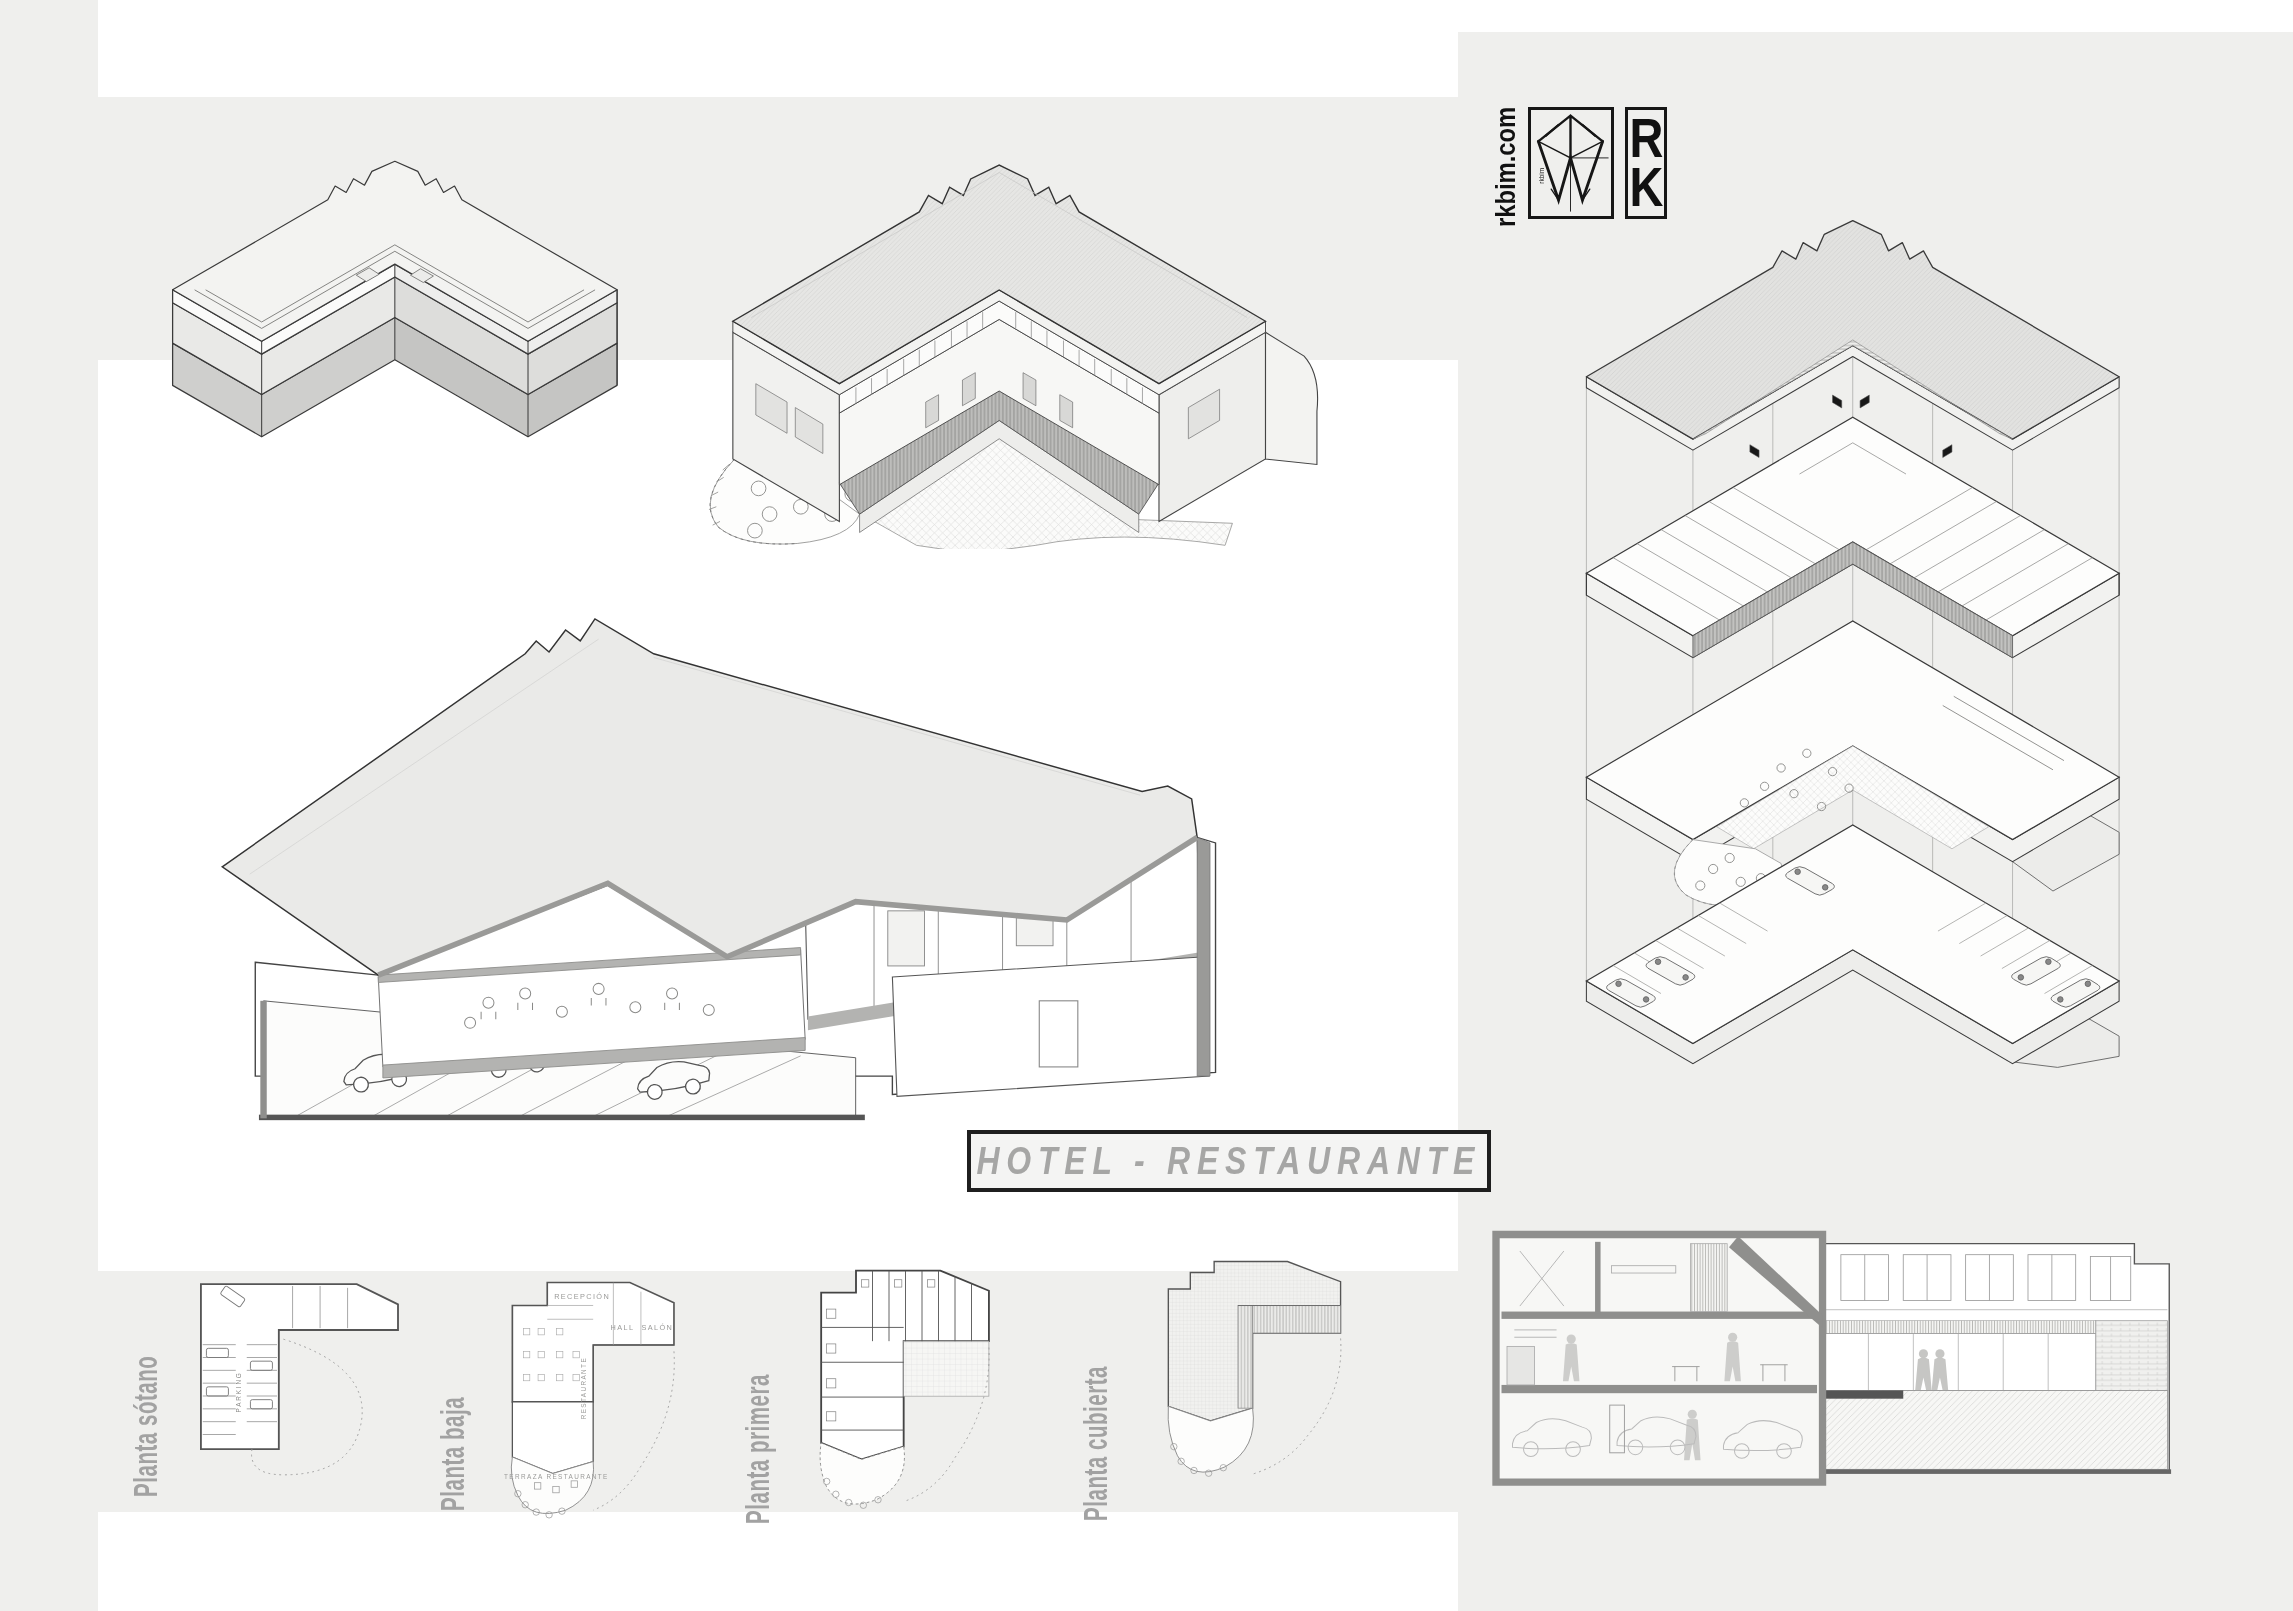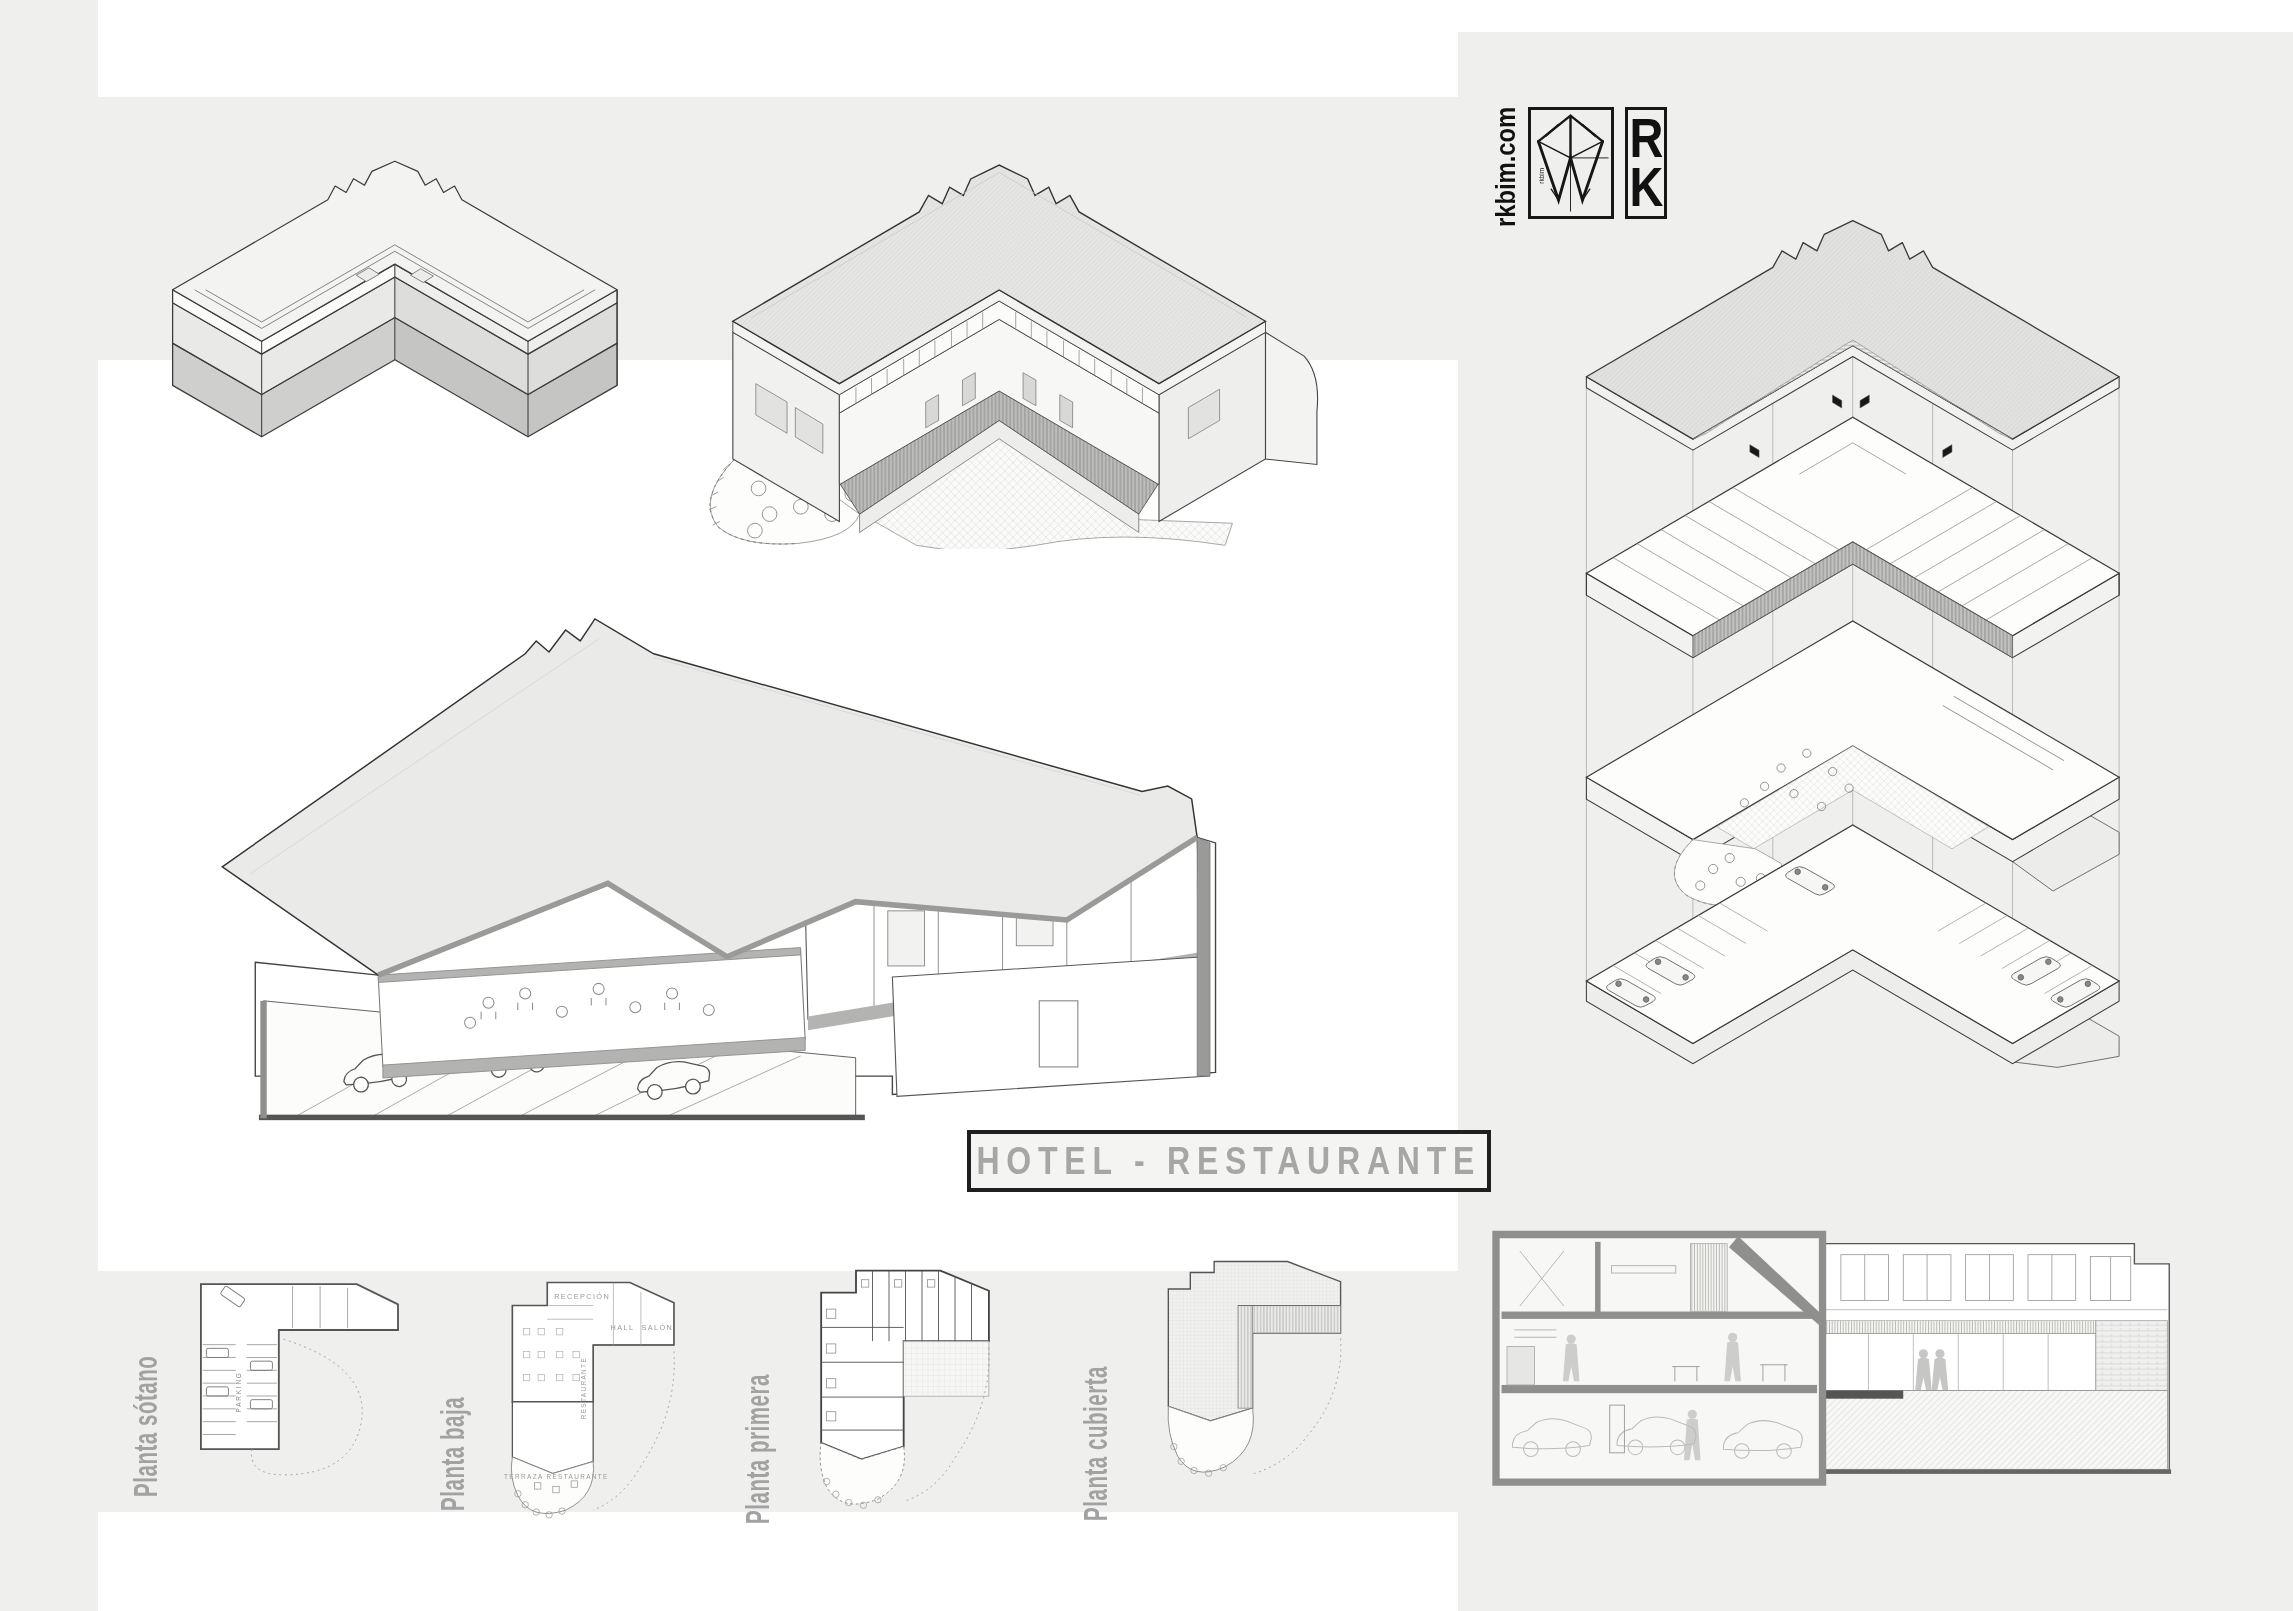--- a/index.html
+++ b/index.html
@@ -4,21 +4,21 @@
 <style>
   html,body{margin:0;padding:0;background:#ffffff;}
   .board{position:relative;width:2294px;height:1612px;background:#efefed;
          font-family:"Liberation Sans",sans-serif;overflow:hidden;}
   .bg{position:absolute;background:#ffffff;}
   .abs{position:absolute;}
   svg{display:block;}
   
   .title-box{position:absolute;left:967px;top:1130px;width:524px;height:62px;
     background:#f4f4f3;border:4.6px solid #1f1f1f;box-sizing:border-box;
-    display:flex;align-items:center;justify-content:center;}
+    display:flex;align-items:center;justify-content:center;font-style:italic;}
   .title-box span{font-weight:bold;font-size:39px;letter-spacing:8.3px;color:#a6a6a5;
     transform:scaleX(.82);white-space:nowrap;}
   
   .plan-label{position:absolute;transform-origin:0 0;
     transform:rotate(-90deg) scaleX(.62);white-space:nowrap;
     font-weight:bold;font-size:33px;line-height:31px;color:#a2a2a2;letter-spacing:0.9px;}
   
   .logo-site{position:absolute;left:1491px;top:227px;transform-origin:0 0;
     transform:rotate(-90deg) scaleX(.88);white-space:nowrap;
     font-weight:bold;font-size:27px;color:#111;letter-spacing:0px;}

